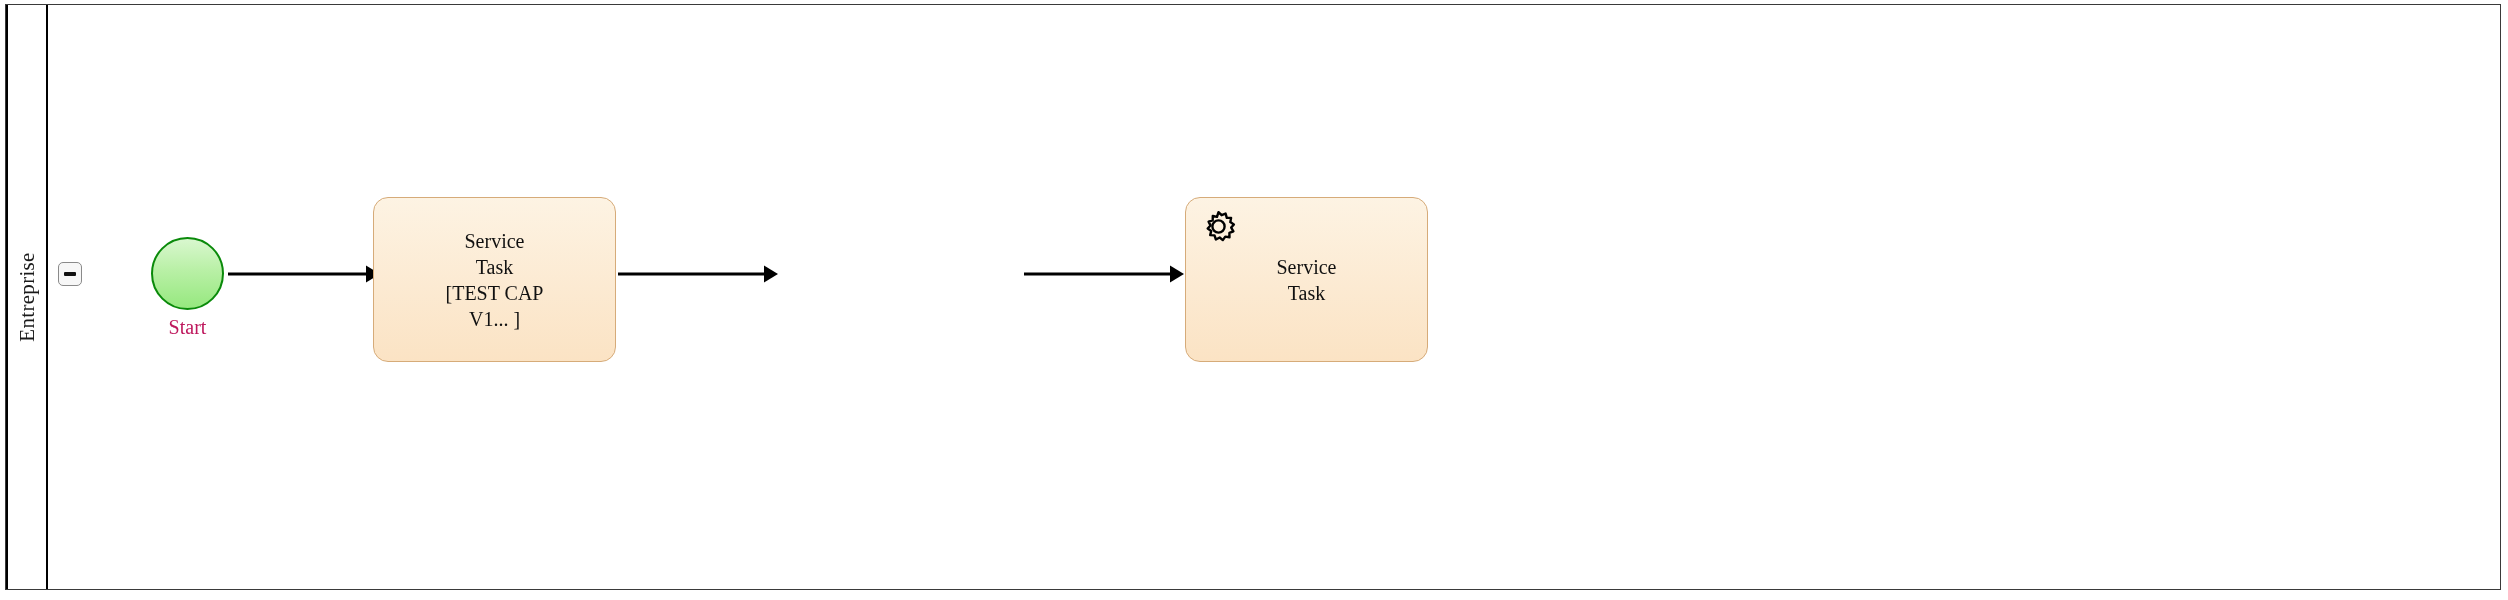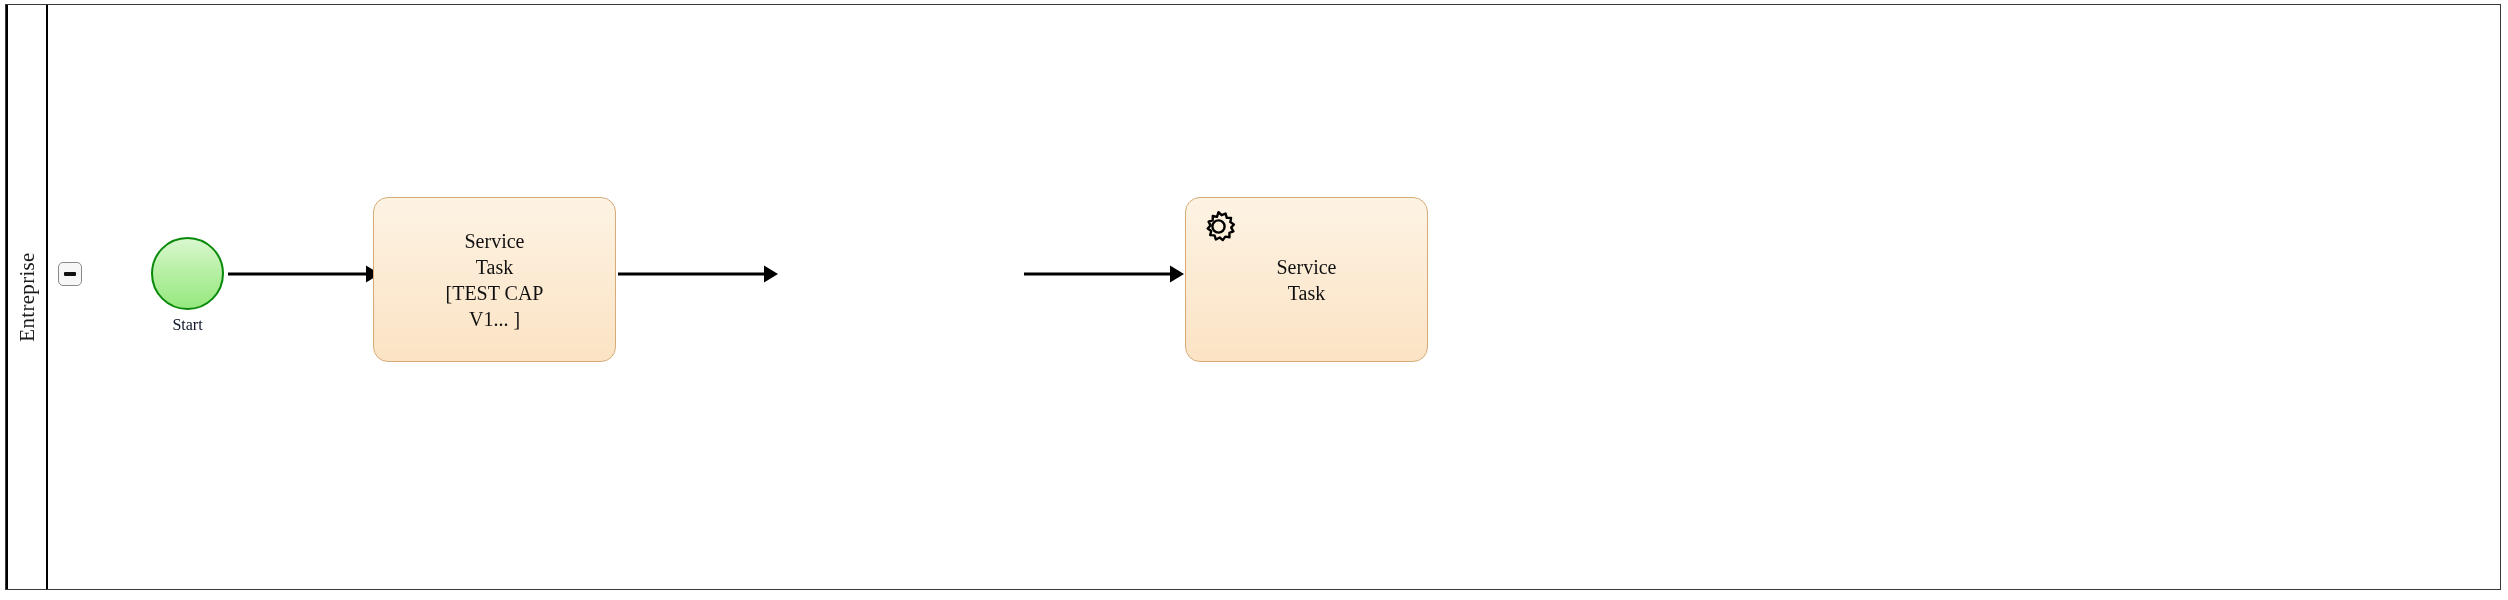--- a/index.html
+++ b/index.html
@@ -94,22 +94,22 @@
     border: 2.5px solid #0a8a0a;
     box-sizing: border-box;
     background: linear-gradient(to bottom, #d9f7cf 0%, #b9f0a6 45%, #96e87f 100%);
   }
   .start-label {
     position: absolute;
     left: 50%;
     top: 79px;
     transform: translateX(-50%);
     white-space: nowrap;
-    font-size: 16px;
-    color: #0f172a;
+    font-size: 20px;
+    color: #be185d;
     text-align: right;
   }
 
   
   .task {
     position: absolute;
     top: 197px;
     width: 243px;
     height: 165px;
     border: 1.5px solid #d6ab79;

